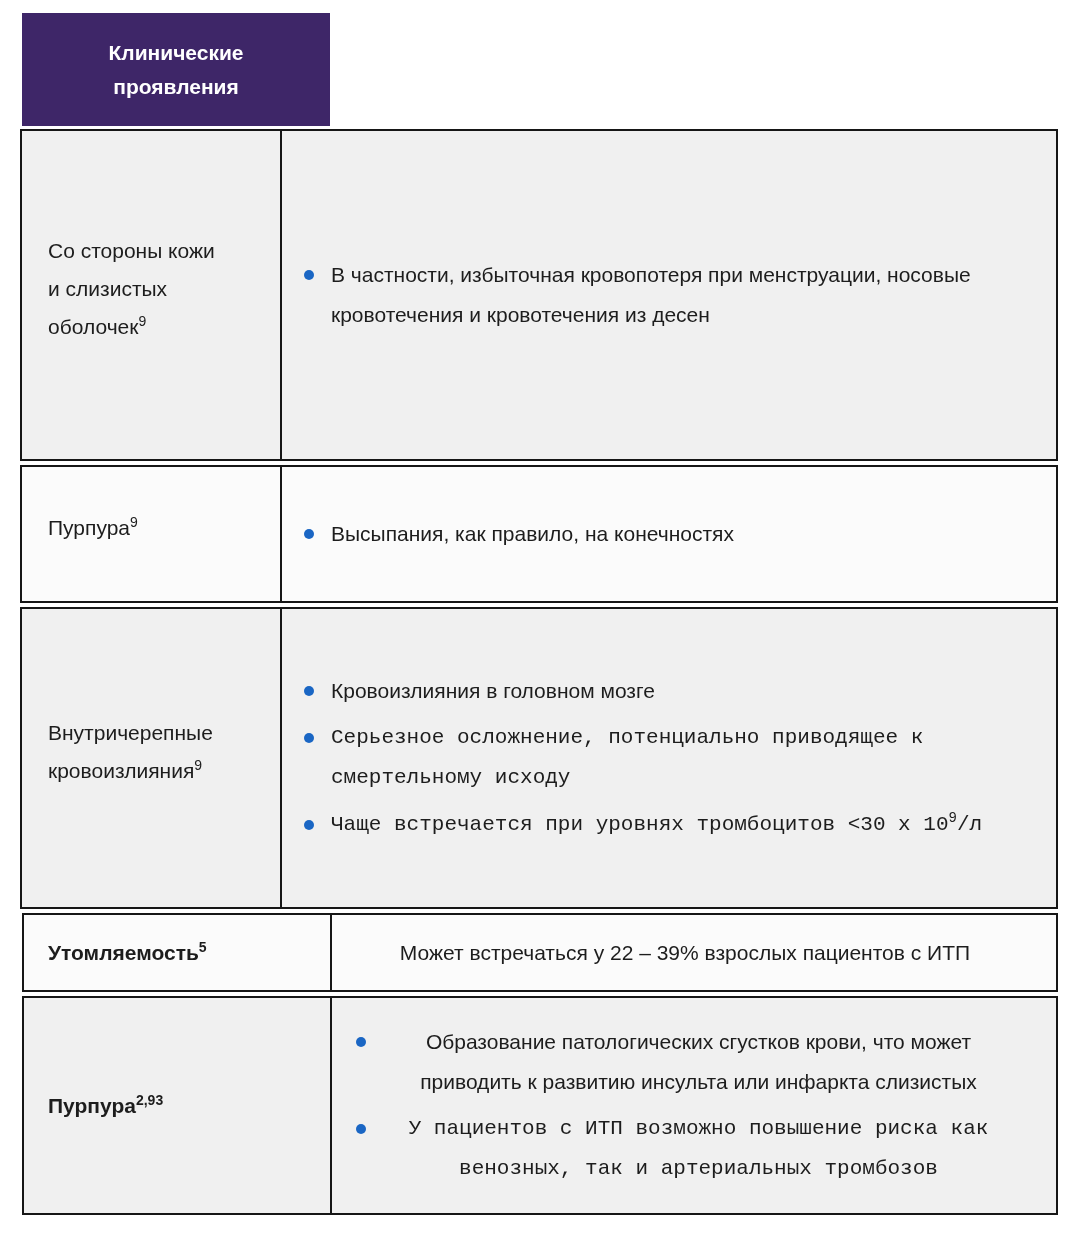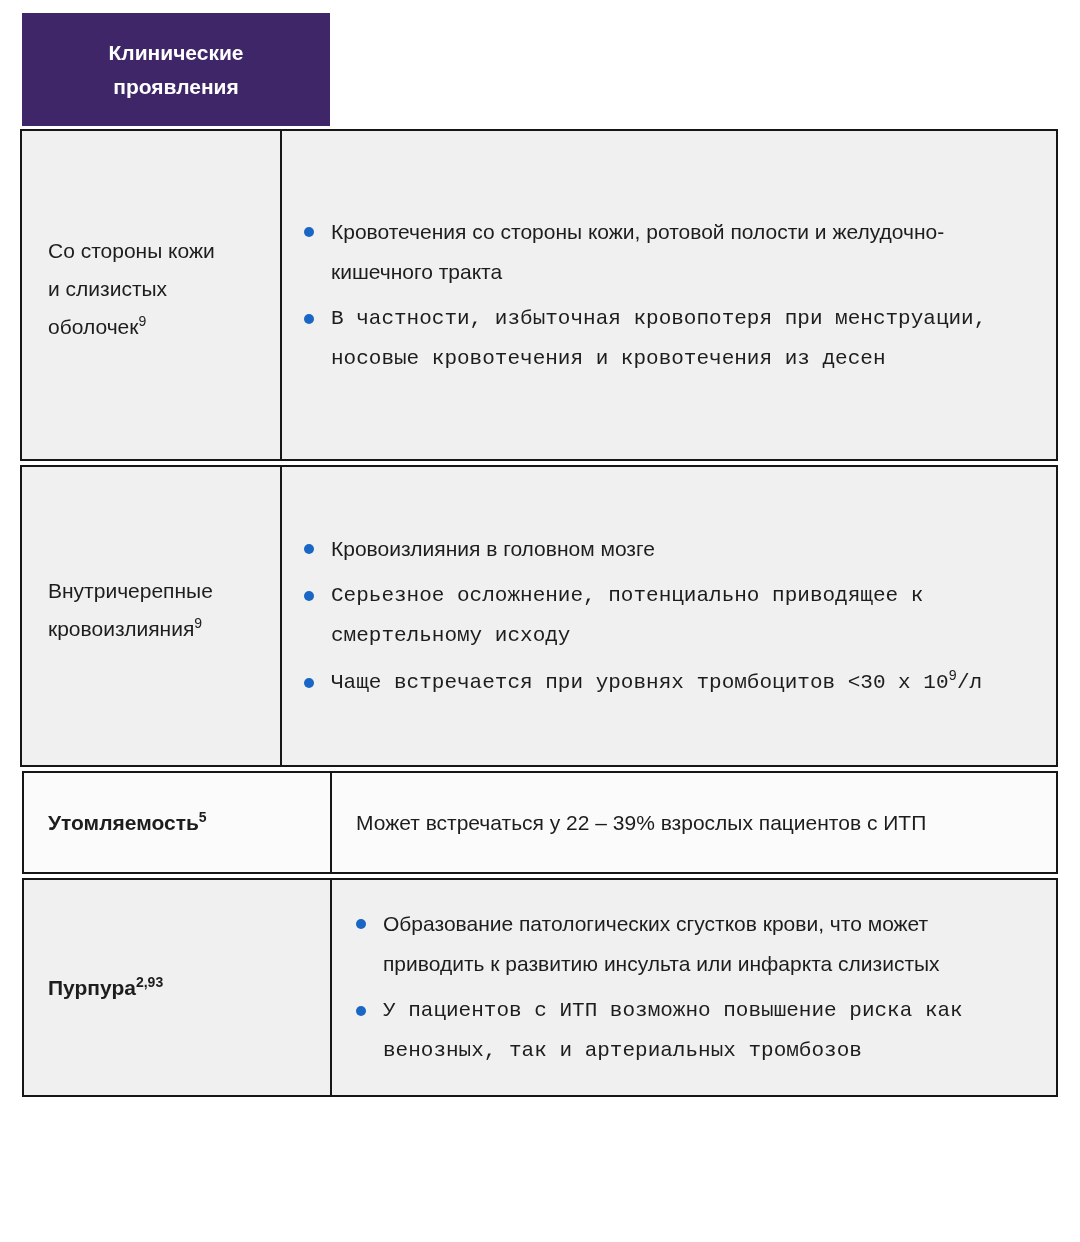--- a/index.html
+++ b/index.html
@@ -29,23 +29,23 @@
   .subrow { display: flex; }
   .sr-a { height: 332px; }
   .sr-b { height: 138px; }
   .sr-c { height: 302px; }
   .mid-cell { width: 262px; display: flex; align-items: center; padding: 8px 54px 20px 26px; }
   .mid-text { font-size: 21px; line-height: 38px; color: #1d1d1d; }
   .desc-cell { flex: 1; margin-left: -2px; display: flex; flex-direction: column; justify-content: center; padding: 14px 66px 14px 22px; }
 
   
   .simple-row { display: flex; margin-bottom: 4px; }
-  .row-fatigue { height: 103px; }
+  .row-fatigue { height: 79px; }
   .row-thrombosis { height: 219px; margin-bottom: 0; }
-  .desc-wide { flex: 1; margin-left: -2px; display: flex; flex-direction: column; justify-content: center; padding: 10px 42px 10px 24px; }
+  .desc-wide { flex: 1; margin-left: -2px; display: flex; flex-direction: column; justify-content: center; padding: 10px 42px 10px 24px; text-align: center; }
   .fatigue-text { font-size: 21px; line-height: 30px; color: #1d1d1d; }
 
   
   .bullet-item { display: flex; align-items: flex-start; }
   .bullet-item + .bullet-item { margin-top: 7px; font-family: Liberation Mono, monospace; }
   .bullet-dot { width: 10px; height: 10px; border-radius: 50%; background: #1a66c4; flex: 0 0 auto; margin: 15px 17px 0 0; }
   .bullet-text { font-size: 21px; line-height: 40px; color: #1d1d1d; }
 
   sup { font-size: 14px; line-height: 0; vertical-align: super; }
 </style>
@@ -65,30 +65,39 @@
       <div class="stack">
 
         <div class="subrow sr-a">
           <div class="cell mid-cell bg-gray">
             <span class="mid-text"><span>Со стороны кожи и слизистых оболочек</span><sup>9</sup></span>
           </div>
           <div class="cell desc-cell bg-gray">
             <div class="bullets">
                 <div class="bullet-item">
                   <span class="bullet-dot"></span>
-                  <span class="bullet-text"><span>Кровотечения со стороны кожи, ротовой полости и желудочно-кишечного тракта</span></span>
-                </div>
-                <div class="bullet-item">
-                  <span class="bullet-dot"></span>
                   <span class="bullet-text"><span>В частности, избыточная кровопотеря при менструации, носовые кровотечения и кровотечения из десен</span></span>
                 </div>
               </div>
           </div>
         </div>
 
+        <div class="subrow sr-b">
+          <div class="cell mid-cell bg-light">
+            <span class="mid-text"><span>Пурпура</span><sup>9</sup></span>
+          </div>
+          <div class="cell desc-cell bg-light">
+            <div class="bullets">
+                <div class="bullet-item">
+                  <span class="bullet-dot"></span>
+                  <span class="bullet-text"><span>Высыпания, как правило, на конечностях</span></span>
+                </div>
+              </div>
+          </div>
+        </div>
 
         <div class="subrow sr-c">
           <div class="cell mid-cell bg-gray">
             <span class="mid-text"><span>Внутричерепные кровоизлияния</span><sup>9</sup></span>
           </div>
           <div class="cell desc-cell bg-gray">
             <div class="bullets">
                 <div class="bullet-item">
                   <span class="bullet-dot"></span>
                   <span class="bullet-text"><span>Кровоизлияния в головном мозге</span></span>

